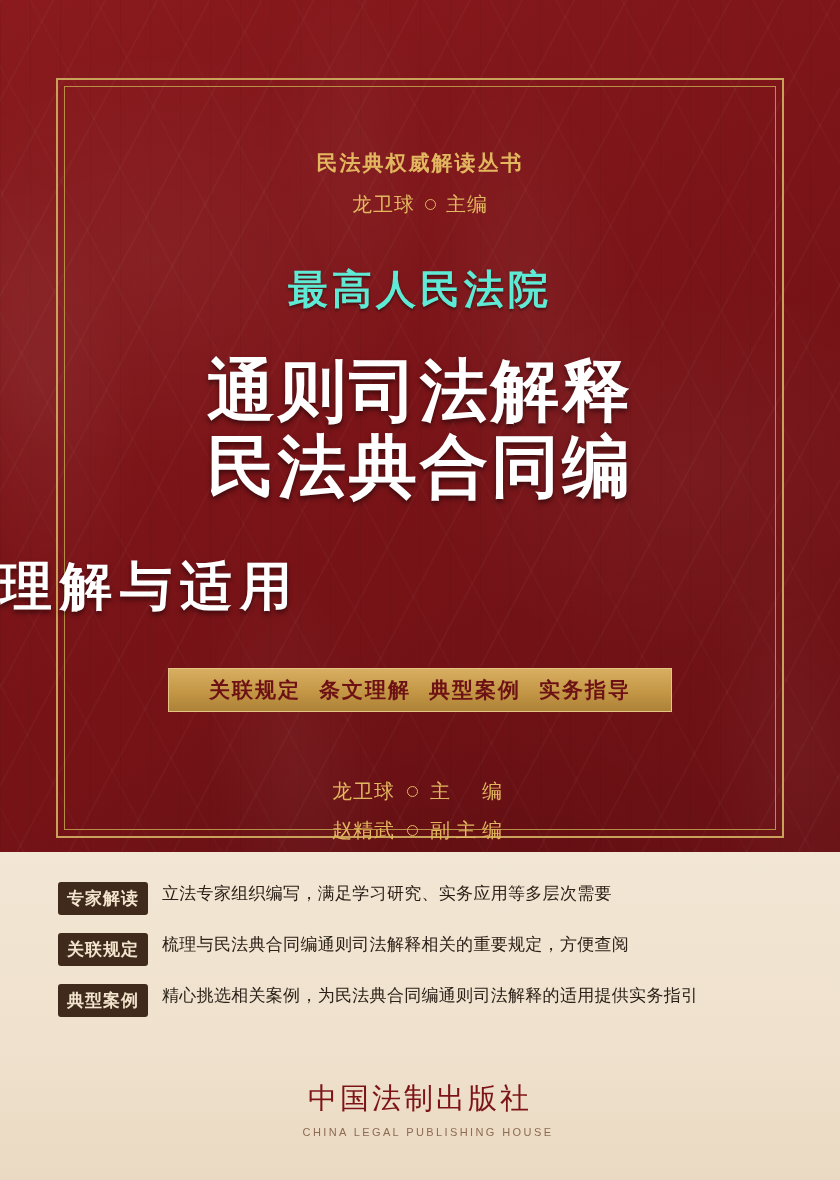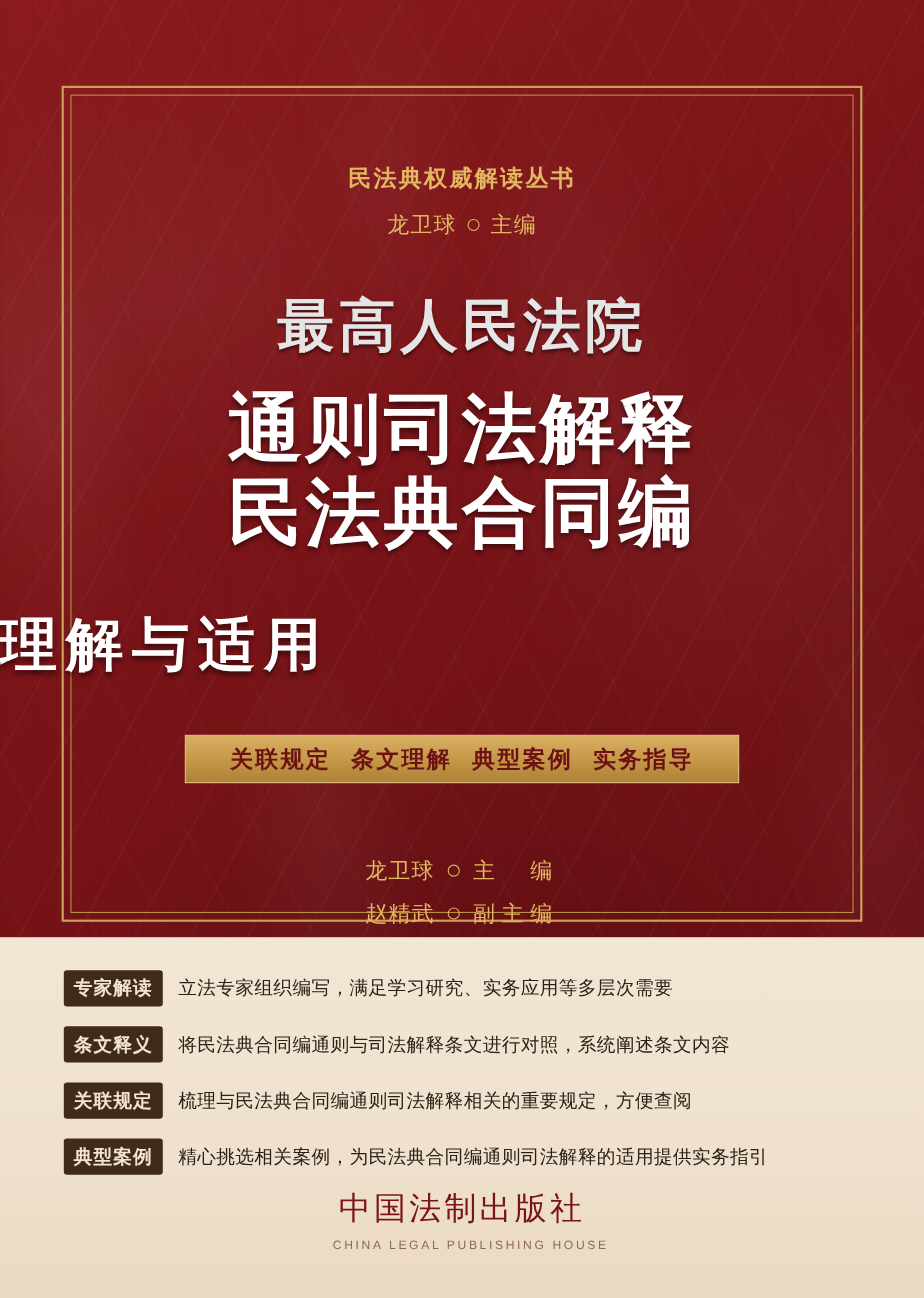--- a/index.html
+++ b/index.html
@@ -102,22 +102,22 @@
     border: 1.6px solid #e2b75f;
     border-radius: 50%;
   }
 
   
   .title-court {
     position: absolute;
     left: 0; right: 0;
     top: 262px;
     text-align: center;
-    color: #e5e5e5;
-    font-size: 52px;
+    color: #5eead4;
+    font-size: 40px;
     font-weight: 700;
     letter-spacing: 4px;
     text-shadow: 0 2px 3px rgba(0,0,0,.45);
   }
   .title-main {
     position: absolute;
     left: 0; right: 0;
     top: 352px;
     text-align: center;
   }
@@ -196,21 +196,21 @@
     background: linear-gradient(180deg, #f2e6d4 0%, #efe1cd 60%, #ead9c2 100%);
   }
   .feature-list {
     position: absolute;
     left: 58px;
     top: 30px;
     right: 42px;
   }
   .feature {
     display: flex;
-    align-items: center;
+    align-items: flex-start;
     gap: 14px;
     margin-bottom: 18px;
   }
   .feature-tag {
     background: #3f2a1c;
     color: #f3e4cd;
     font-size: 17px;
     font-weight: 700;
     letter-spacing: 1px;
     padding: 5px 9px;
@@ -291,24 +291,20 @@
     </div>
   </div>
 
   <div class="bottom">
     <div class="feature-list">
       <div class="feature">
         <span class="feature-tag">专家解读</span>
         <span class="feature-text">立法专家组织编写，满足学习研究、实务应用等多层次需要</span>
       </div>
       <div class="feature">
-        <span class="feature-tag">条文释义</span>
-        <span class="feature-text">将民法典合同编通则与司法解释条文进行对照，系统阐述条文内容</span>
-      </div>
-      <div class="feature">
         <span class="feature-tag">关联规定</span>
         <span class="feature-text">梳理与民法典合同编通则司法解释相关的重要规定，方便查阅</span>
       </div>
       <div class="feature">
         <span class="feature-tag">典型案例</span>
         <span class="feature-text">精心挑选相关案例，为民法典合同编通则司法解释的适用提供实务指引</span>
       </div>
     </div>
 
     <div class="publisher">

